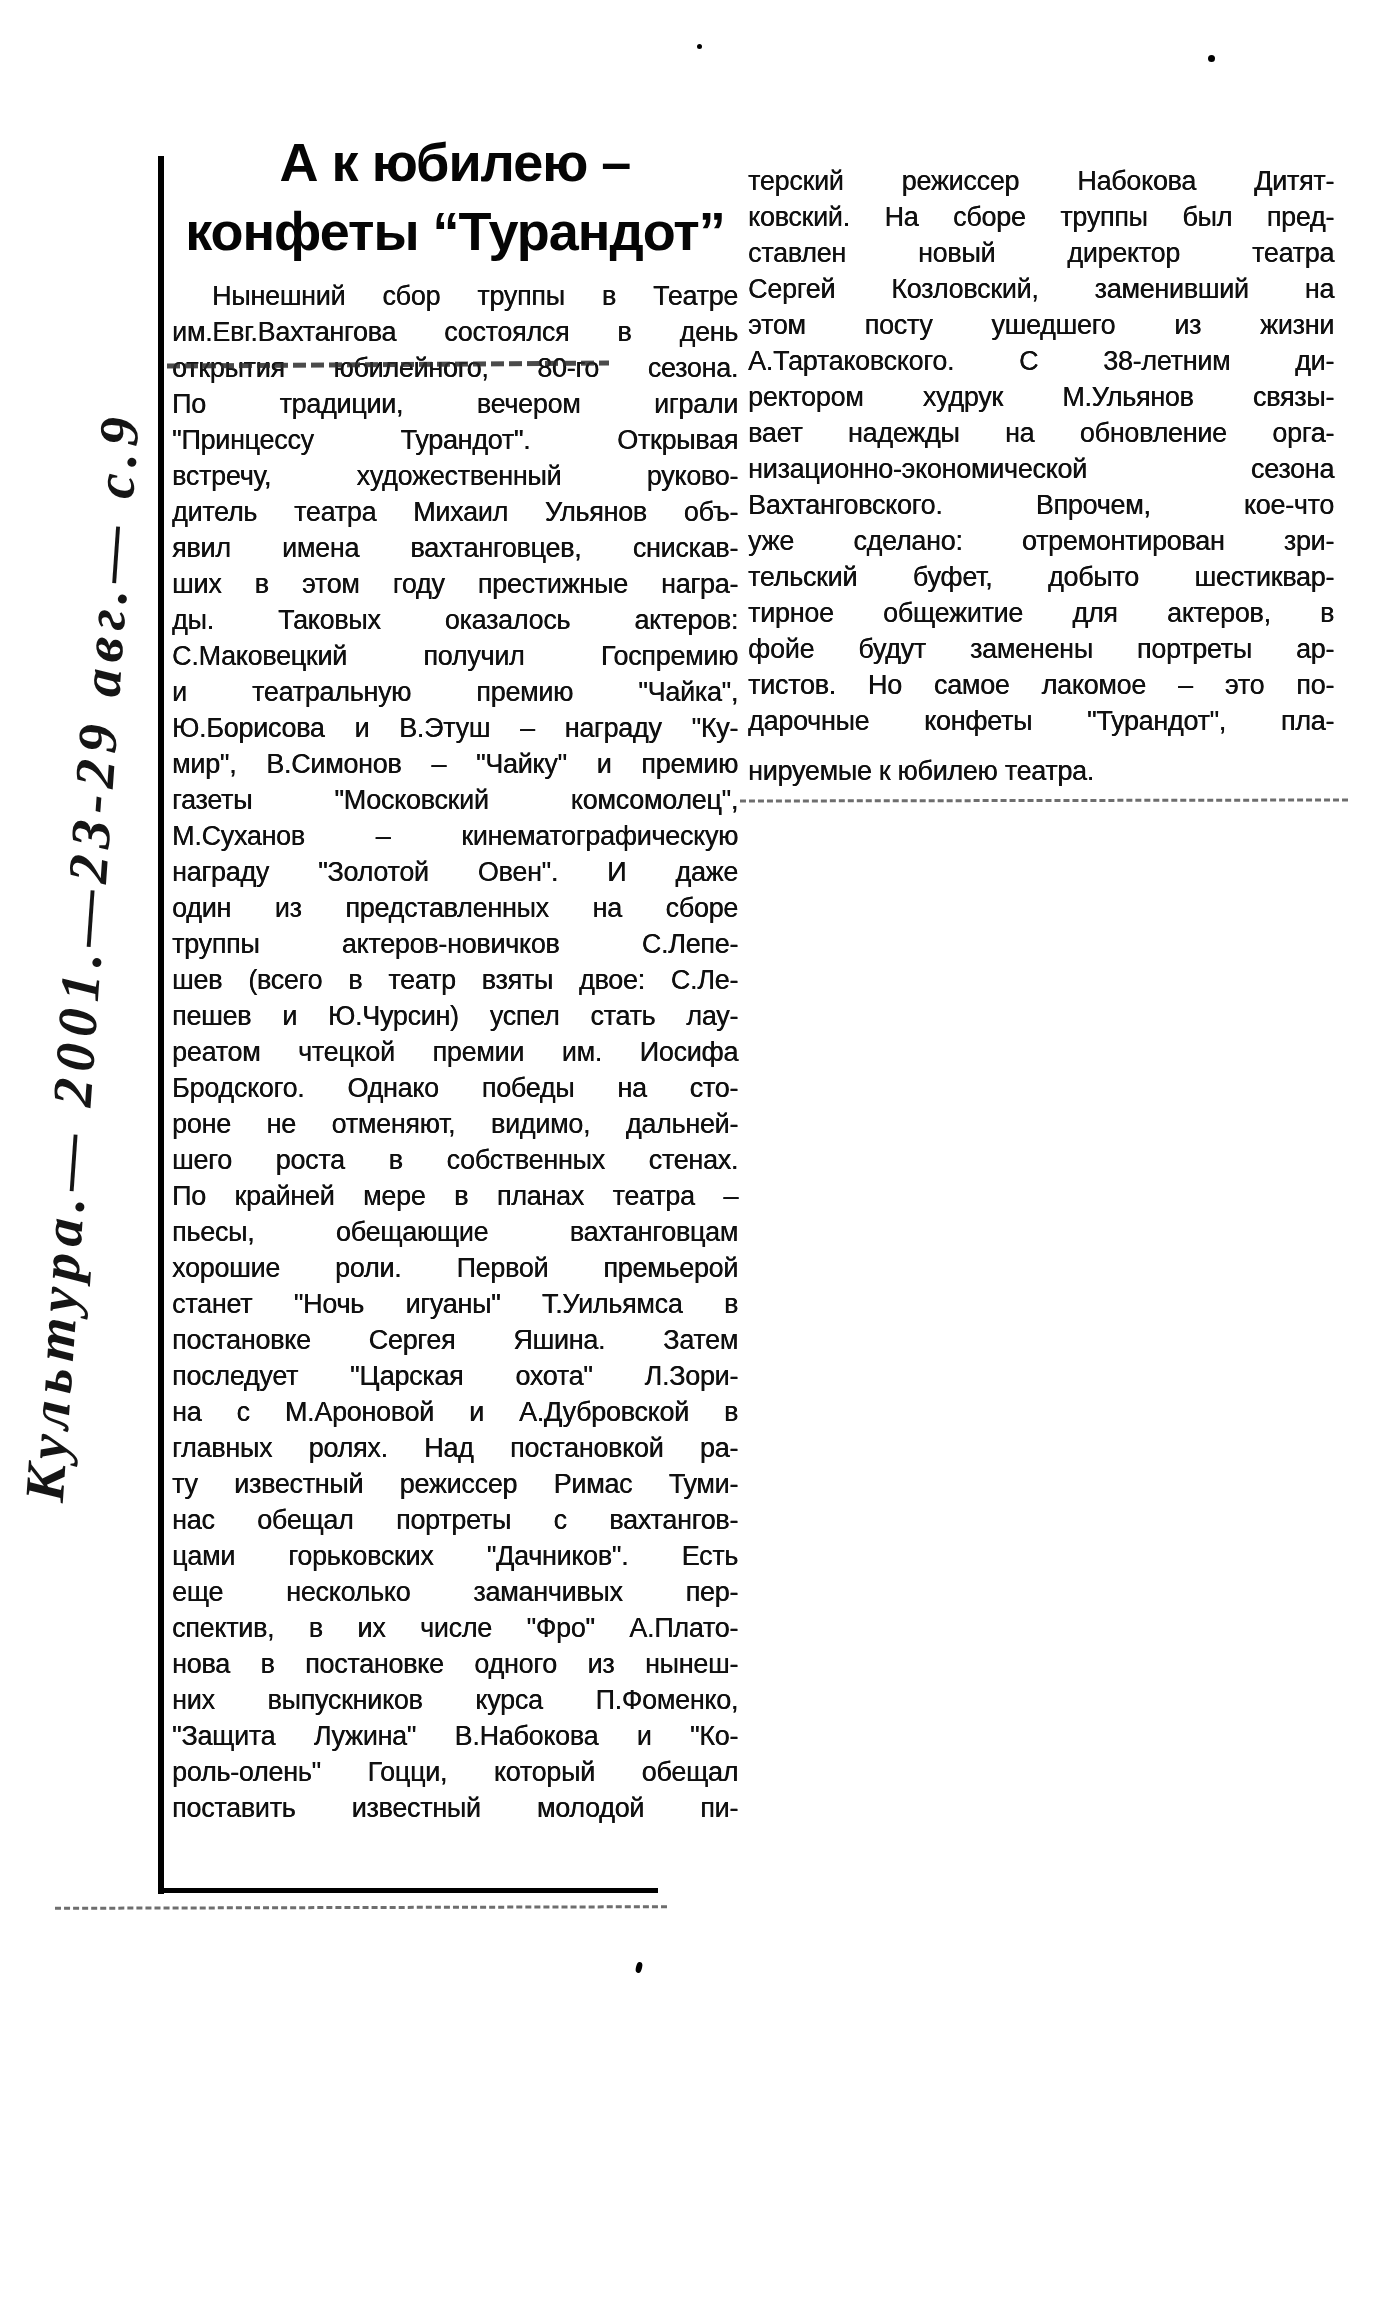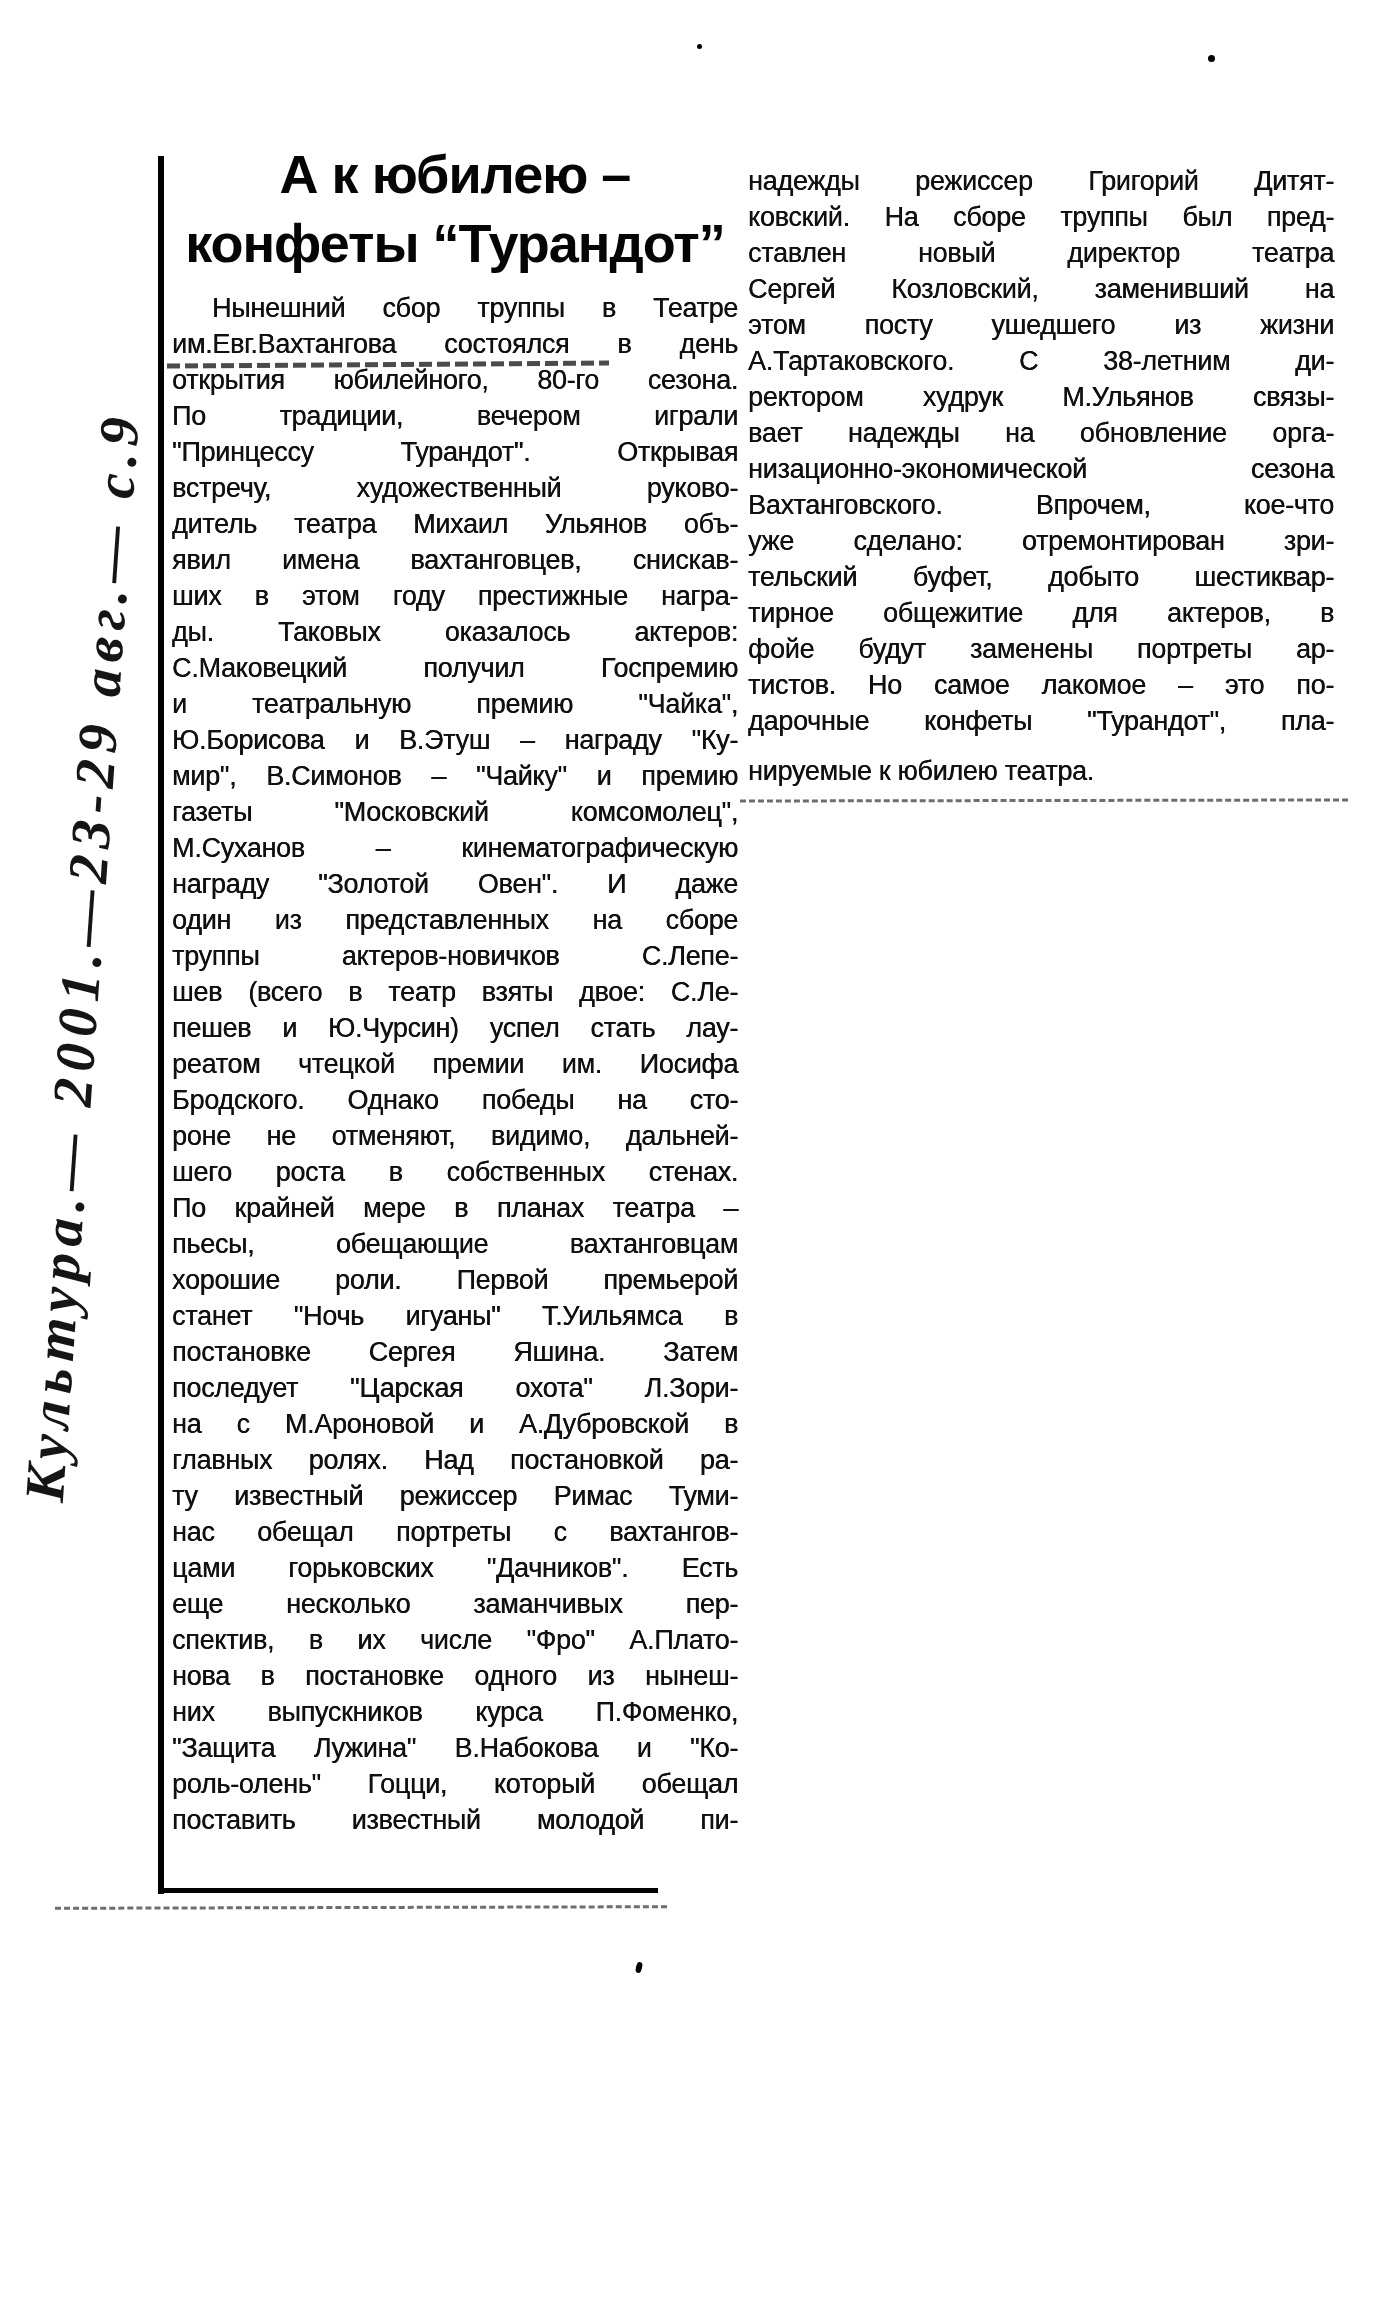--- a/index.html
+++ b/index.html
@@ -15,21 +15,21 @@
   .vline{position:absolute;left:158px;top:156px;width:6px;height:1738px;background:#000;}
   
   .solid-bottom{position:absolute;left:158px;top:1888px;width:500px;height:5px;background:#000;}
   
   .dash{position:absolute;height:0;border-top:3px dashed #4a4a4a;opacity:.8;}
   .dash-bottom{left:55px;top:1906px;width:612px;transform:rotate(-0.15deg);}
   .dash-right{left:740px;top:799px;width:608px;transform:rotate(-0.1deg);}
 
   
   .col{position:absolute;}
-  .col1{left:172px;top:140px;width:566px;}
+  .col1{left:172px;top:128px;width:566px;}
   .col2{left:748px;top:163px;width:586px;}
 
   .headline{
     margin:0 0 12px 0;
     font-size:54px;font-weight:bold;line-height:69px;
     letter-spacing:-1px;text-align:center;
     color:#050505;
   }
   .headline .hl{display:block;}
 
@@ -127,21 +127,21 @@
         <div class="tline">"Защита Лужина" В.Набокова и "Ко-</div>
         <div class="tline">роль-олень" Гоцци, который обещал</div>
         <div class="tline">поставить известный молодой пи-</div>
       </div>
   </div>
 
   <div class="smudge"></div>
 
   <div class="col col2">
     <div class="lines">
-        <div class="tline">надежды режиссер Григорий Дитят-</div>
+        <div class="tline">терский режиссер Набокова Дитят-</div>
         <div class="tline">ковский. На сборе труппы был пред-</div>
         <div class="tline">ставлен новый директор театра</div>
         <div class="tline">Сергей Козловский, заменивший на</div>
         <div class="tline">этом посту ушедшего из жизни</div>
         <div class="tline">А.Тартаковского. С 38-летним ди-</div>
         <div class="tline">ректором худрук М.Ульянов связы-</div>
         <div class="tline">вает надежды на обновление орга-</div>
         <div class="tline">низационно-экономической сезона</div>
         <div class="tline">Вахтанговского. Впрочем, кое-что</div>
         <div class="tline">уже сделано: отремонтирован зри-</div>

